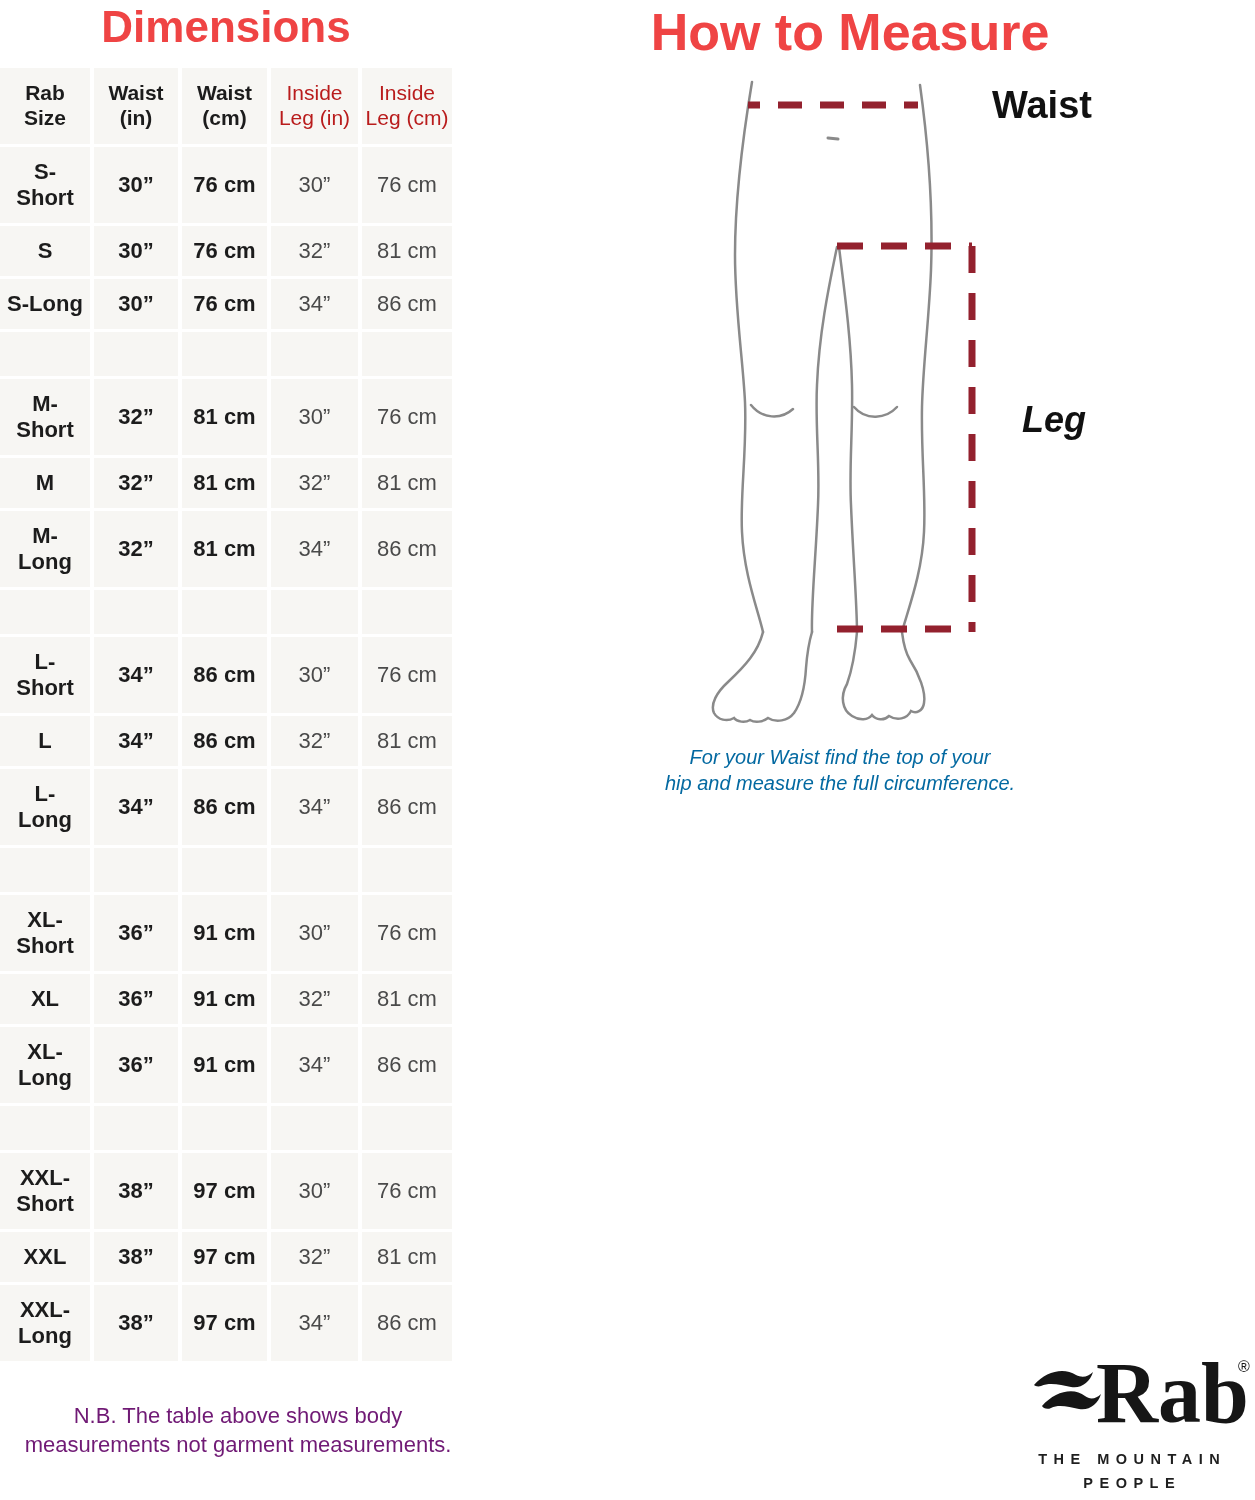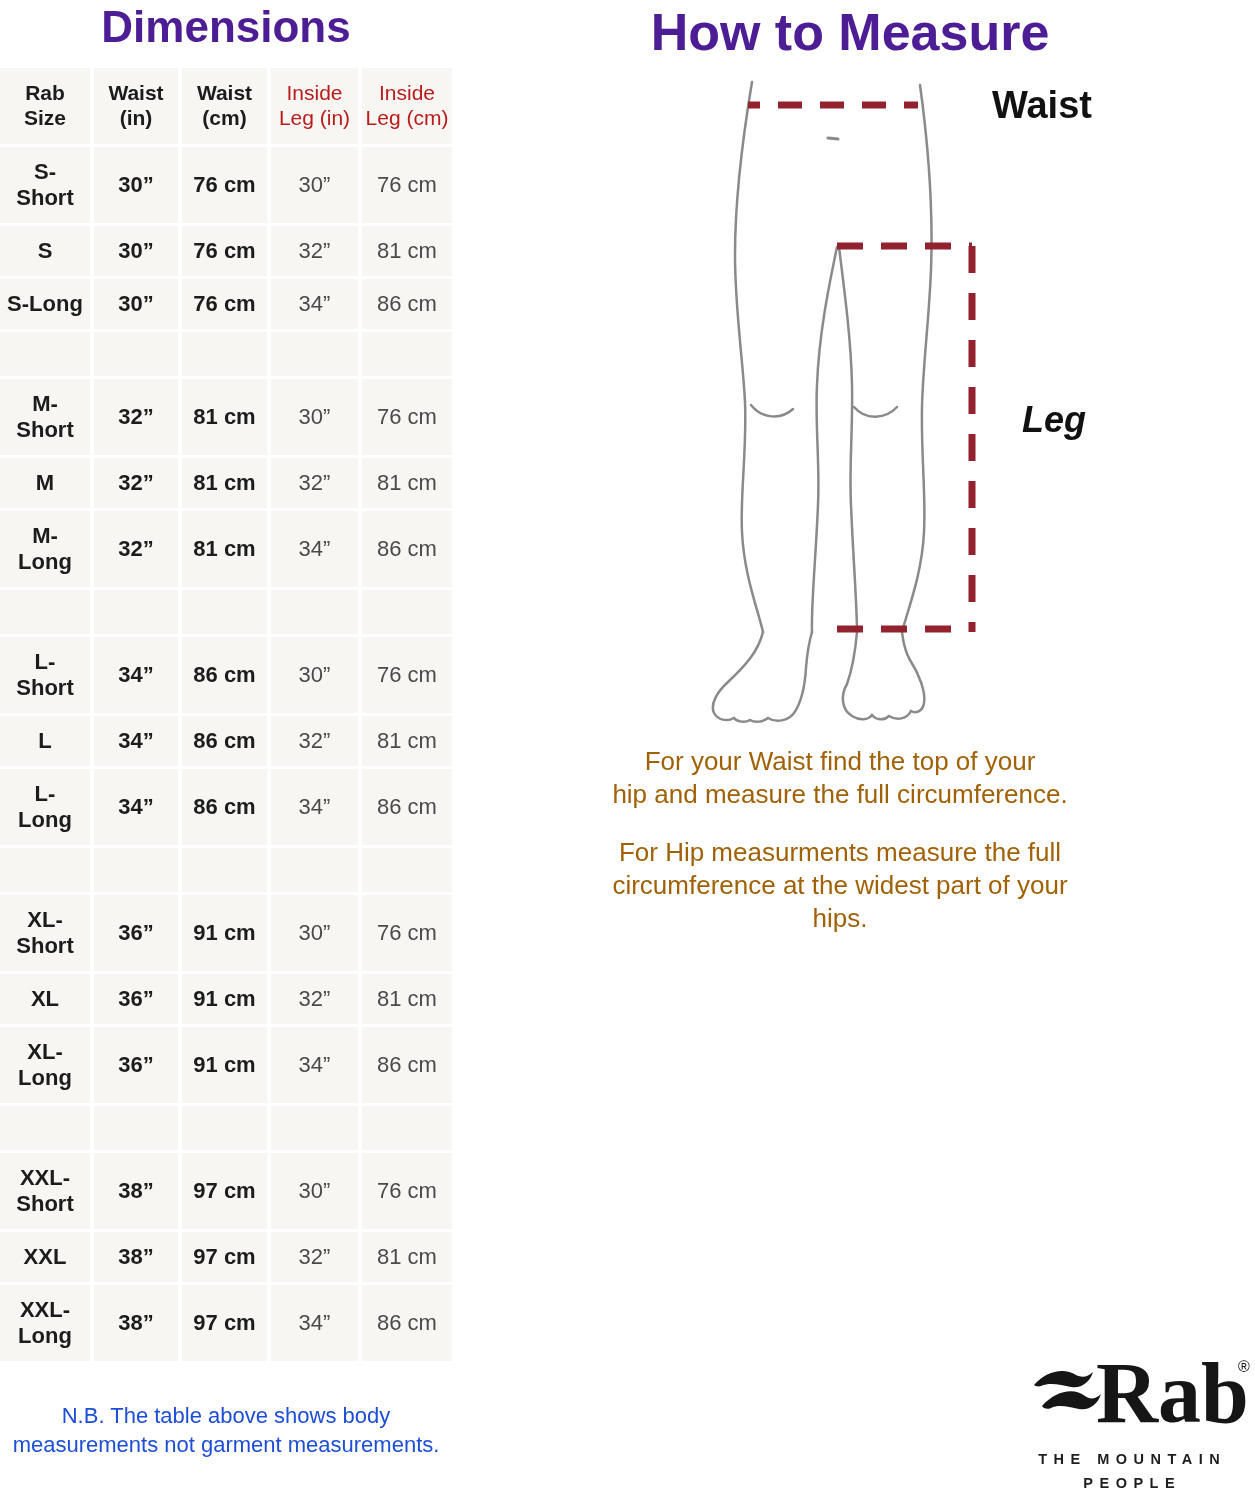--- a/index.html
+++ b/index.html
@@ -2,21 +2,21 @@
 <html><head>
 <meta charset="utf-8">
 <style>
   html,body{margin:0;padding:0;}
   body{
     width:1255px;height:1500px;position:relative;background:#ffffff;
     font-family:"Liberation Sans", sans-serif;color:#1c1c1c;overflow:hidden;
   }
   .abs{position:absolute;}
   
-  .h1{font-weight:bold;color:#4c1d95;text-align:center;}
+  .h1{font-weight:bold;color:#ef4444;text-align:center;}
   #dim-title{left:0;top:2px;width:452px;font-size:44px;}
   #measure-title{left:620px;top:2px;width:460px;font-size:52px;}
   
   #size-table{left:0;top:68px;display:flex;flex-direction:column;gap:3px;}
   .trow{display:flex;gap:4px;}
   .cell{
     background:#f7f6f3;display:flex;align-items:center;justify-content:center;
     text-align:center;white-space:pre-line;line-height:1.18;
   }
   .c0{width:90px}.c1{width:84px}.c2{width:85px}.c3{width:87px}.c4{width:90px}
@@ -24,32 +24,32 @@
   .r-tall .cell{height:76px}
   .r-short .cell{height:50px}
   .r-gap .cell{height:44px}
   .hd-b{font-weight:bold;font-size:21px;color:#1c1c1c;}
   .hd-l{font-size:21px;color:#b91c1c;}
   .v-b{font-weight:bold;font-size:22px;color:#1c1c1c;}
   .v-l{font-size:22px;color:#4a4a4a;}
   .size-cell{font-weight:bold;font-size:22px;color:#1c1c1c;}
   
   #table-note{
-    left:0;top:1402px;width:452px;font-size:22px;color:#1d4ed8;
-    text-align:center;line-height:1.3;white-space:pre-line;
+    left:0;top:1402px;width:452px;font-size:22px;color:#701a75;
+    text-align:center;line-height:1.3;white-space:pre-line;padding-left:12px;
   }
   
   #legs-diagram{left:620px;top:60px;}
   .diagram-label{font-weight:bold;color:#111;}
   #waist-label{left:992px;top:84px;font-size:38px;}
   #leg-label{left:1022px;top:399px;font-size:36px;font-style:italic;}
   #instructions{left:610px;top:745px;width:460px;}
   .instr{
-    font-size:26px;color:#a16207;text-align:center;line-height:1.28;
-    white-space:pre-line;margin:0 0 24px 0;
+    font-size:20px;color:#0369a1;text-align:center;line-height:1.28;
+    white-space:pre-line;margin:0 0 24px 0;font-style:italic;
   }
   
   #brand-swoosh{left:1028px;top:1366px;}
   #brand-name{
     left:1096px;top:1350px;font-family:"Liberation Serif", serif;
     font-weight:bold;font-size:86px;line-height:1;color:#161616;
   }
   #brand-reg{left:1238px;top:1358px;font-size:16px;color:#161616;}
   #brand-tagline{left:1018px;top:1452px;width:222px;text-align:center;}
   .tagline-line{
@@ -247,22 +247,20 @@
     <path d="M217,569 H348" stroke-dasharray="26 18"></path>
   </g>
 </svg>
 
 <div class="abs diagram-label" id="waist-label">Waist</div>
 <div class="abs diagram-label" id="leg-label">Leg</div>
 
 <div class="abs" id="instructions">
   <p class="instr">For your Waist find the top of your
 hip and measure the full circumference.</p>
-  <p class="instr">For Hip measurments measure the full
-circumference at the widest part of your hips.</p>
 </div>
 
 <svg class="abs" id="brand-swoosh" width="78" height="58" viewBox="0 0 78 58">
   <g fill="#161616">
     <path d="M6,19 C18,5 36,1 48,9 C54,12 60,11 65,6 C62,16 53,23 43,21 C33,19 22,16 13,20 C10,21 7,20 6,19 Z"></path>
     <path d="M14,40 C27,25 46,21 57,30 C62,34 68,33 73,28 C70,38 61,45 51,43 C41,41 31,38 23,42 C19,44 15,42 14,40 Z"></path>
   </g>
 </svg>
 <div class="abs" id="brand-name">Rab</div>
 <div class="abs" id="brand-reg">®</div>

